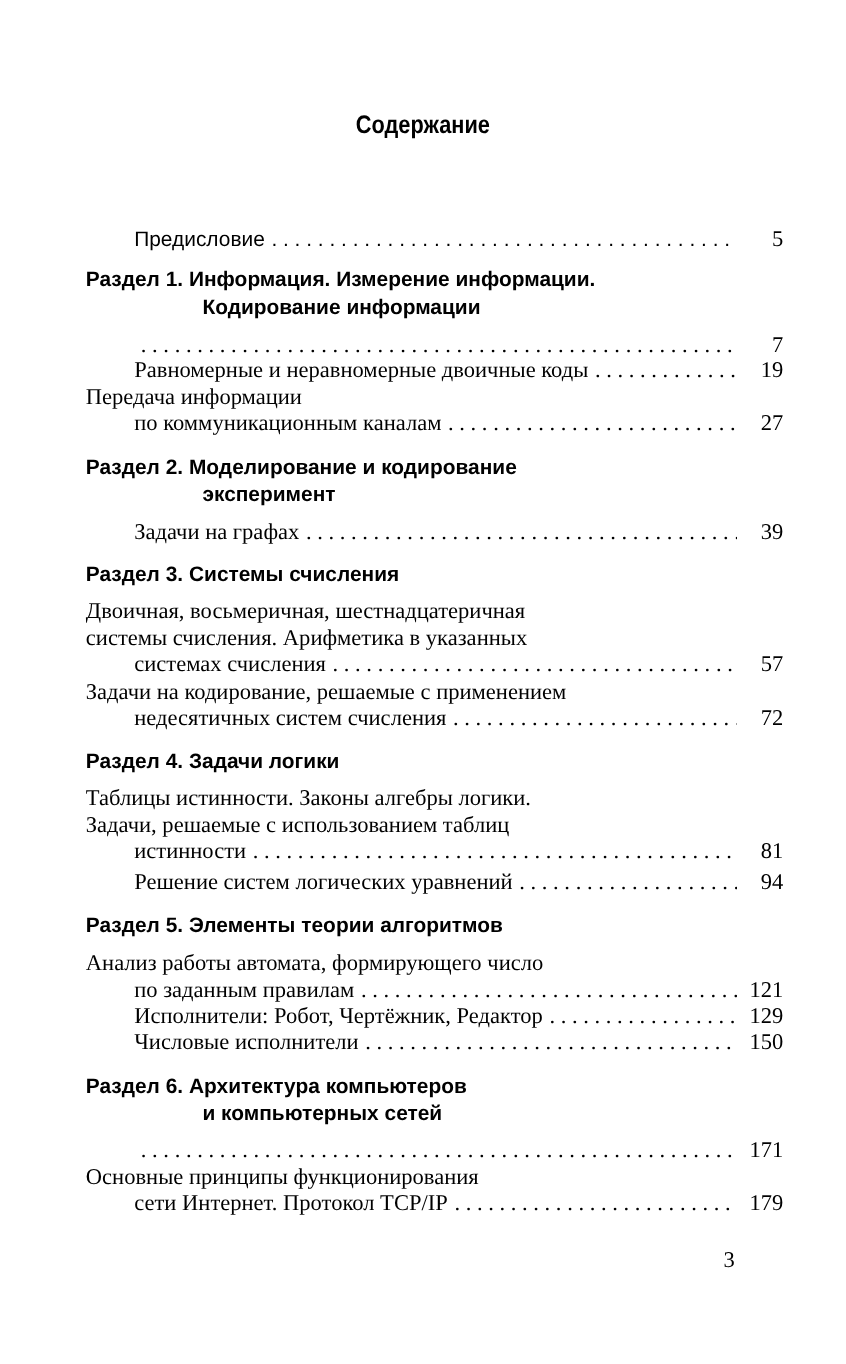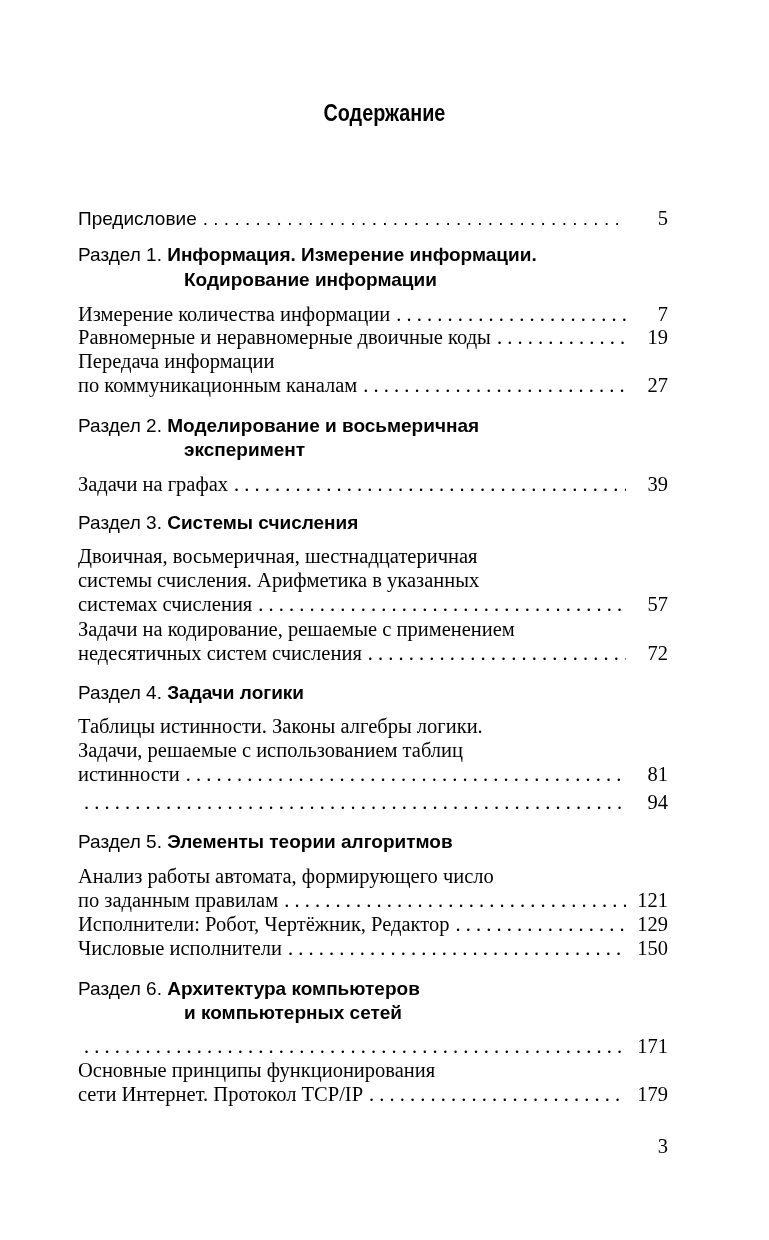--- a/index.html
+++ b/index.html
@@ -3,26 +3,26 @@
 <meta charset="utf-8">
 <style>
   html, body { margin:0; padding:0; background:#ffffff; }
   body { width:769px; height:1240px; position:relative; overflow:hidden; color:#000; }
   .title { position:absolute; left:0; width:769px; top:100px; text-align:center;
     font-family:"Liberation Sans", sans-serif; font-weight:bold; font-size:23px;
     transform:scaleX(0.86); transform-origin:384px 0; letter-spacing:0; }
   .line { position:absolute; left:78px; width:590px; height:24px; white-space:nowrap; }
   .serif { font-family:"Liberation Serif", "DejaVu Serif", serif; font-size:20.5px; }
   .sans { font-family:"Liberation Sans", sans-serif; font-size:19px; }
-  .entry { display:flex; align-items:baseline; }
+  .entry { display:flex; align-items:baseline;margin-left:44px; }
   .entry .txt { flex:0 0 auto; }
   .entry .dots { flex:1 1 auto; overflow:hidden; margin:0 6px 0 6px; letter-spacing:0; color:#000; }
   .entry .dots::before { content:". . . . . . . . . . . . . . . . . . . . . . . . . . . . . . . . . . . . . . . . . . . . . . . . . . . . . . . . . . . . . . . . . . . . . . . . . . . . . . . . ."; }
   .entry .pg { flex:0 0 auto; min-width:36px; text-align:right; }
-  .sec-label { font-weight:normal; }
+  .sec-label { font-weight:bold; }
   .sec-title { font-weight:bold;text-align:center; }
   .indent { padding-left:106px; }
   .pagenum { position:absolute; left:640px; width:28px; text-align:right; top:1135px; }
 </style>
 </head>
 <body>
 
 <div class="title">Содержание</div>
 
 <div class="line entry sans" style="top:207px">
@@ -33,41 +33,40 @@
 
 <div class="line sans" style="top:244px">
   <span class="sec-label">Раздел 1.</span>
   <span class="sec-title">Информация. Измерение информации.</span>
 </div>
 <div class="line sans indent" style="top:269px">
   <span class="sec-title">Кодирование информации</span>
 </div>
 
 <div class="line entry serif" style="top:303px">
-  <span class="txt">Измерение количества информации</span>
   <span class="dots"></span>
   <span class="pg">7</span>
 </div>
 <div class="line entry serif" style="top:326px">
   <span class="txt">Равномерные и неравномерные двоичные коды</span>
   <span class="dots"></span>
   <span class="pg">19</span>
 </div>
 <div class="line serif" style="top:350px">
   <span>Передача информации</span>
 </div>
 <div class="line entry serif" style="top:374px">
   <span class="txt">по коммуникационным каналам</span>
   <span class="dots"></span>
   <span class="pg">27</span>
 </div>
 
 <div class="line sans" style="top:415px">
   <span class="sec-label">Раздел 2.</span>
-  <span class="sec-title">Моделирование и восьмеричная</span>
+  <span class="sec-title">Моделирование и кодирование</span>
 </div>
 <div class="line sans indent" style="top:439px">
   <span class="sec-title">эксперимент</span>
 </div>
 <div class="line entry serif" style="top:473px">
   <span class="txt">Задачи на графах</span>
   <span class="dots"></span>
   <span class="pg">39</span>
 </div>
 
@@ -104,20 +103,21 @@
 </div>
 <div class="line serif" style="top:739px">
   <span>Задачи, решаемые с использованием таблиц</span>
 </div>
 <div class="line entry serif" style="top:763px">
   <span class="txt">истинности</span>
   <span class="dots"></span>
   <span class="pg">81</span>
 </div>
 <div class="line entry serif" style="top:791px">
+  <span class="txt">Решение систем логических уравнений</span>
   <span class="dots"></span>
   <span class="pg">94</span>
 </div>
 
 <div class="line sans" style="top:831px">
   <span class="sec-label">Раздел 5.</span>
   <span class="sec-title">Элементы теории алгоритмов</span>
 </div>
 <div class="line serif" style="top:865px">
   <span>Анализ работы автомата, формирующего число</span>

